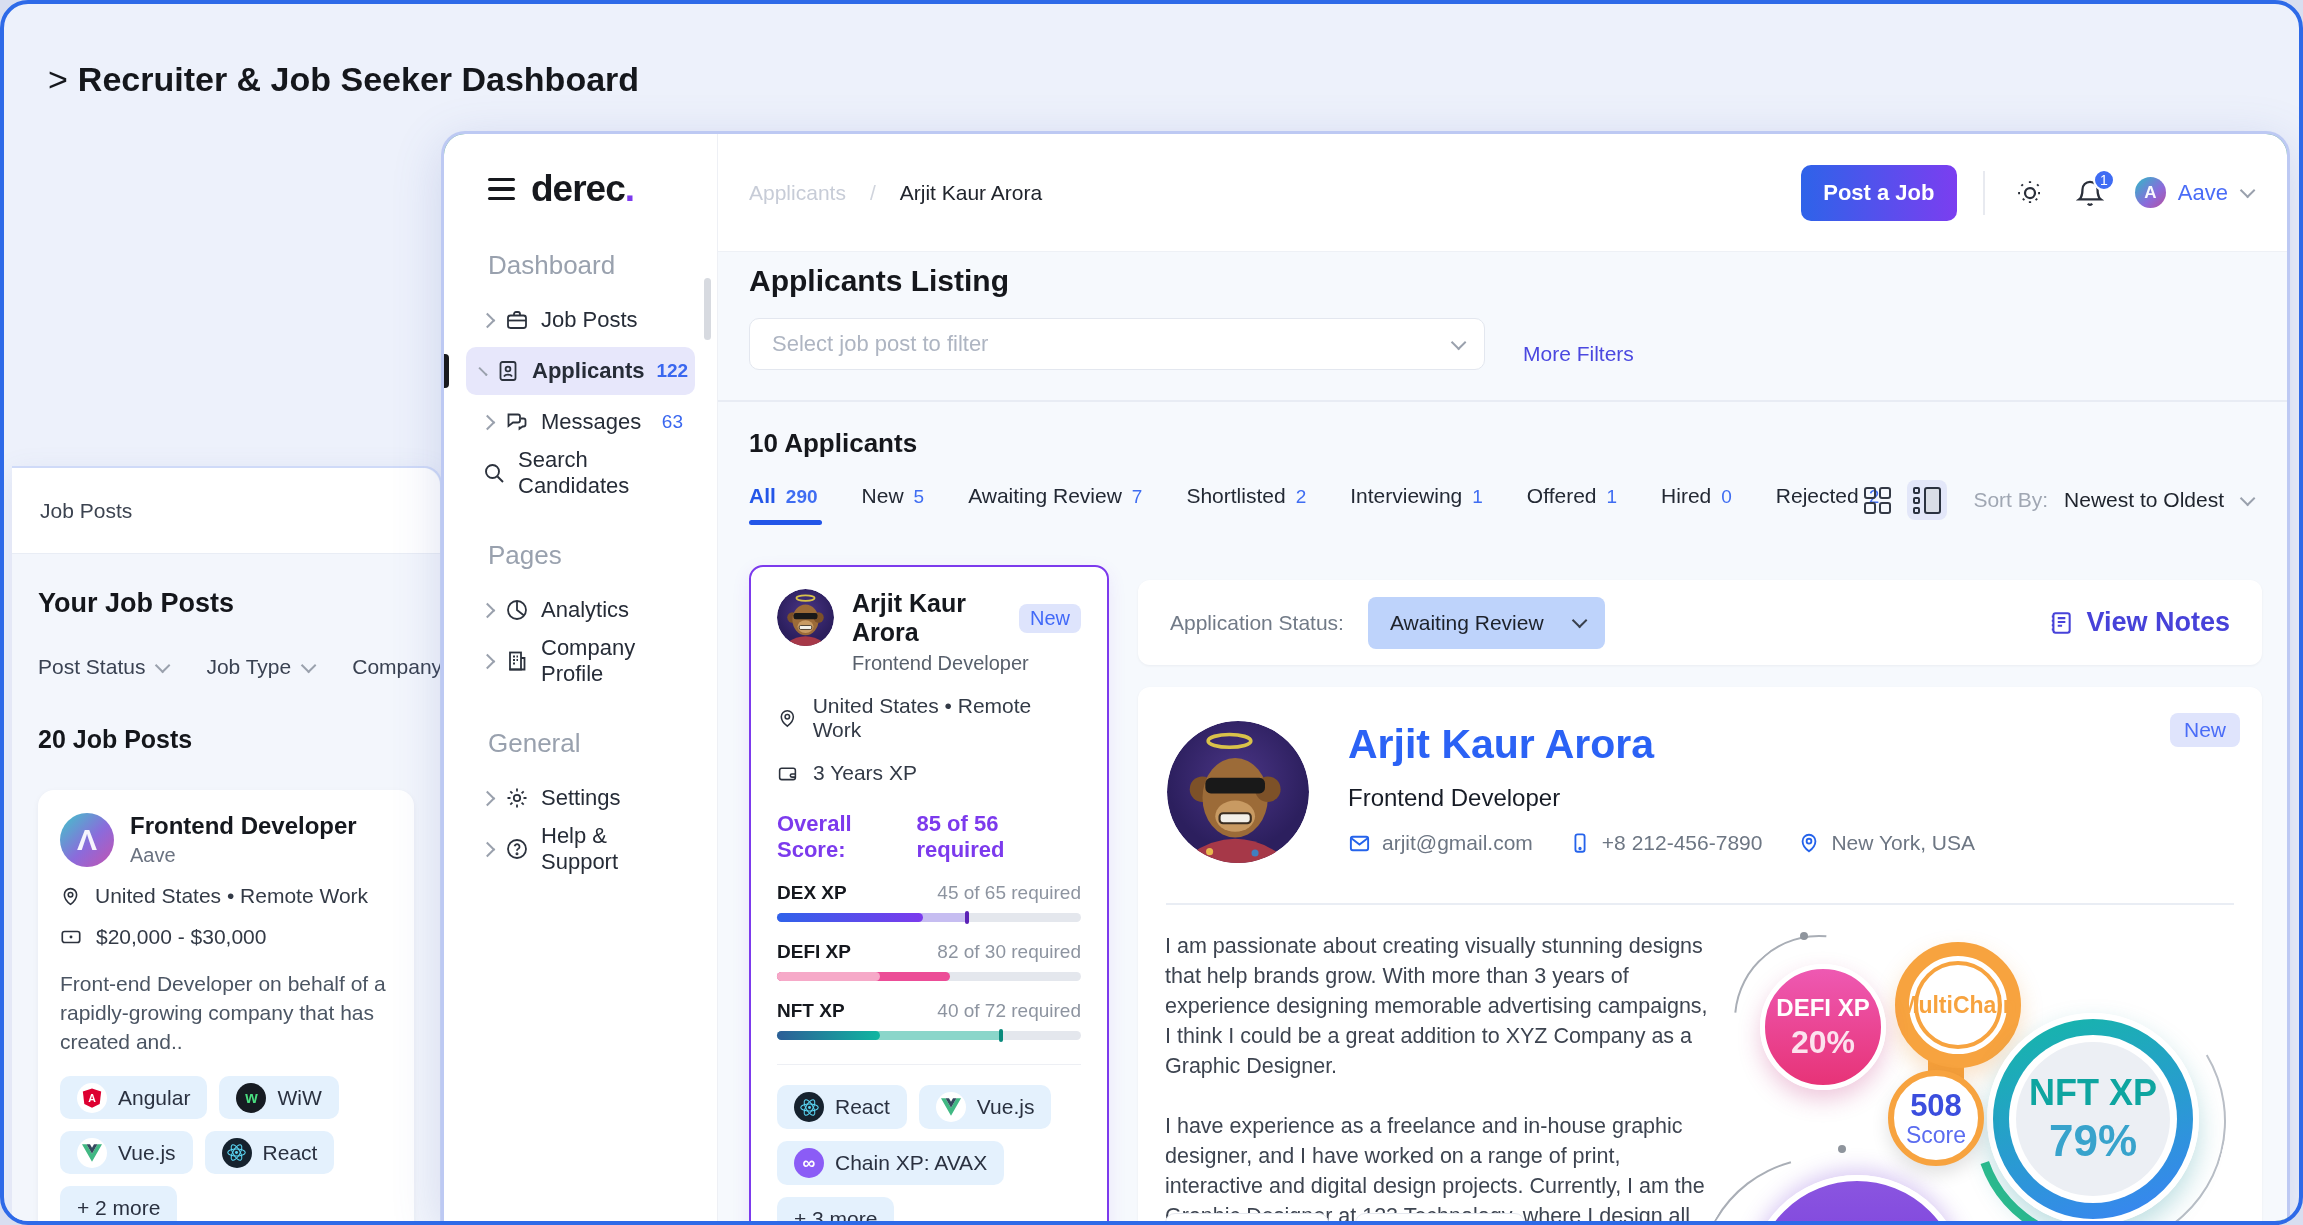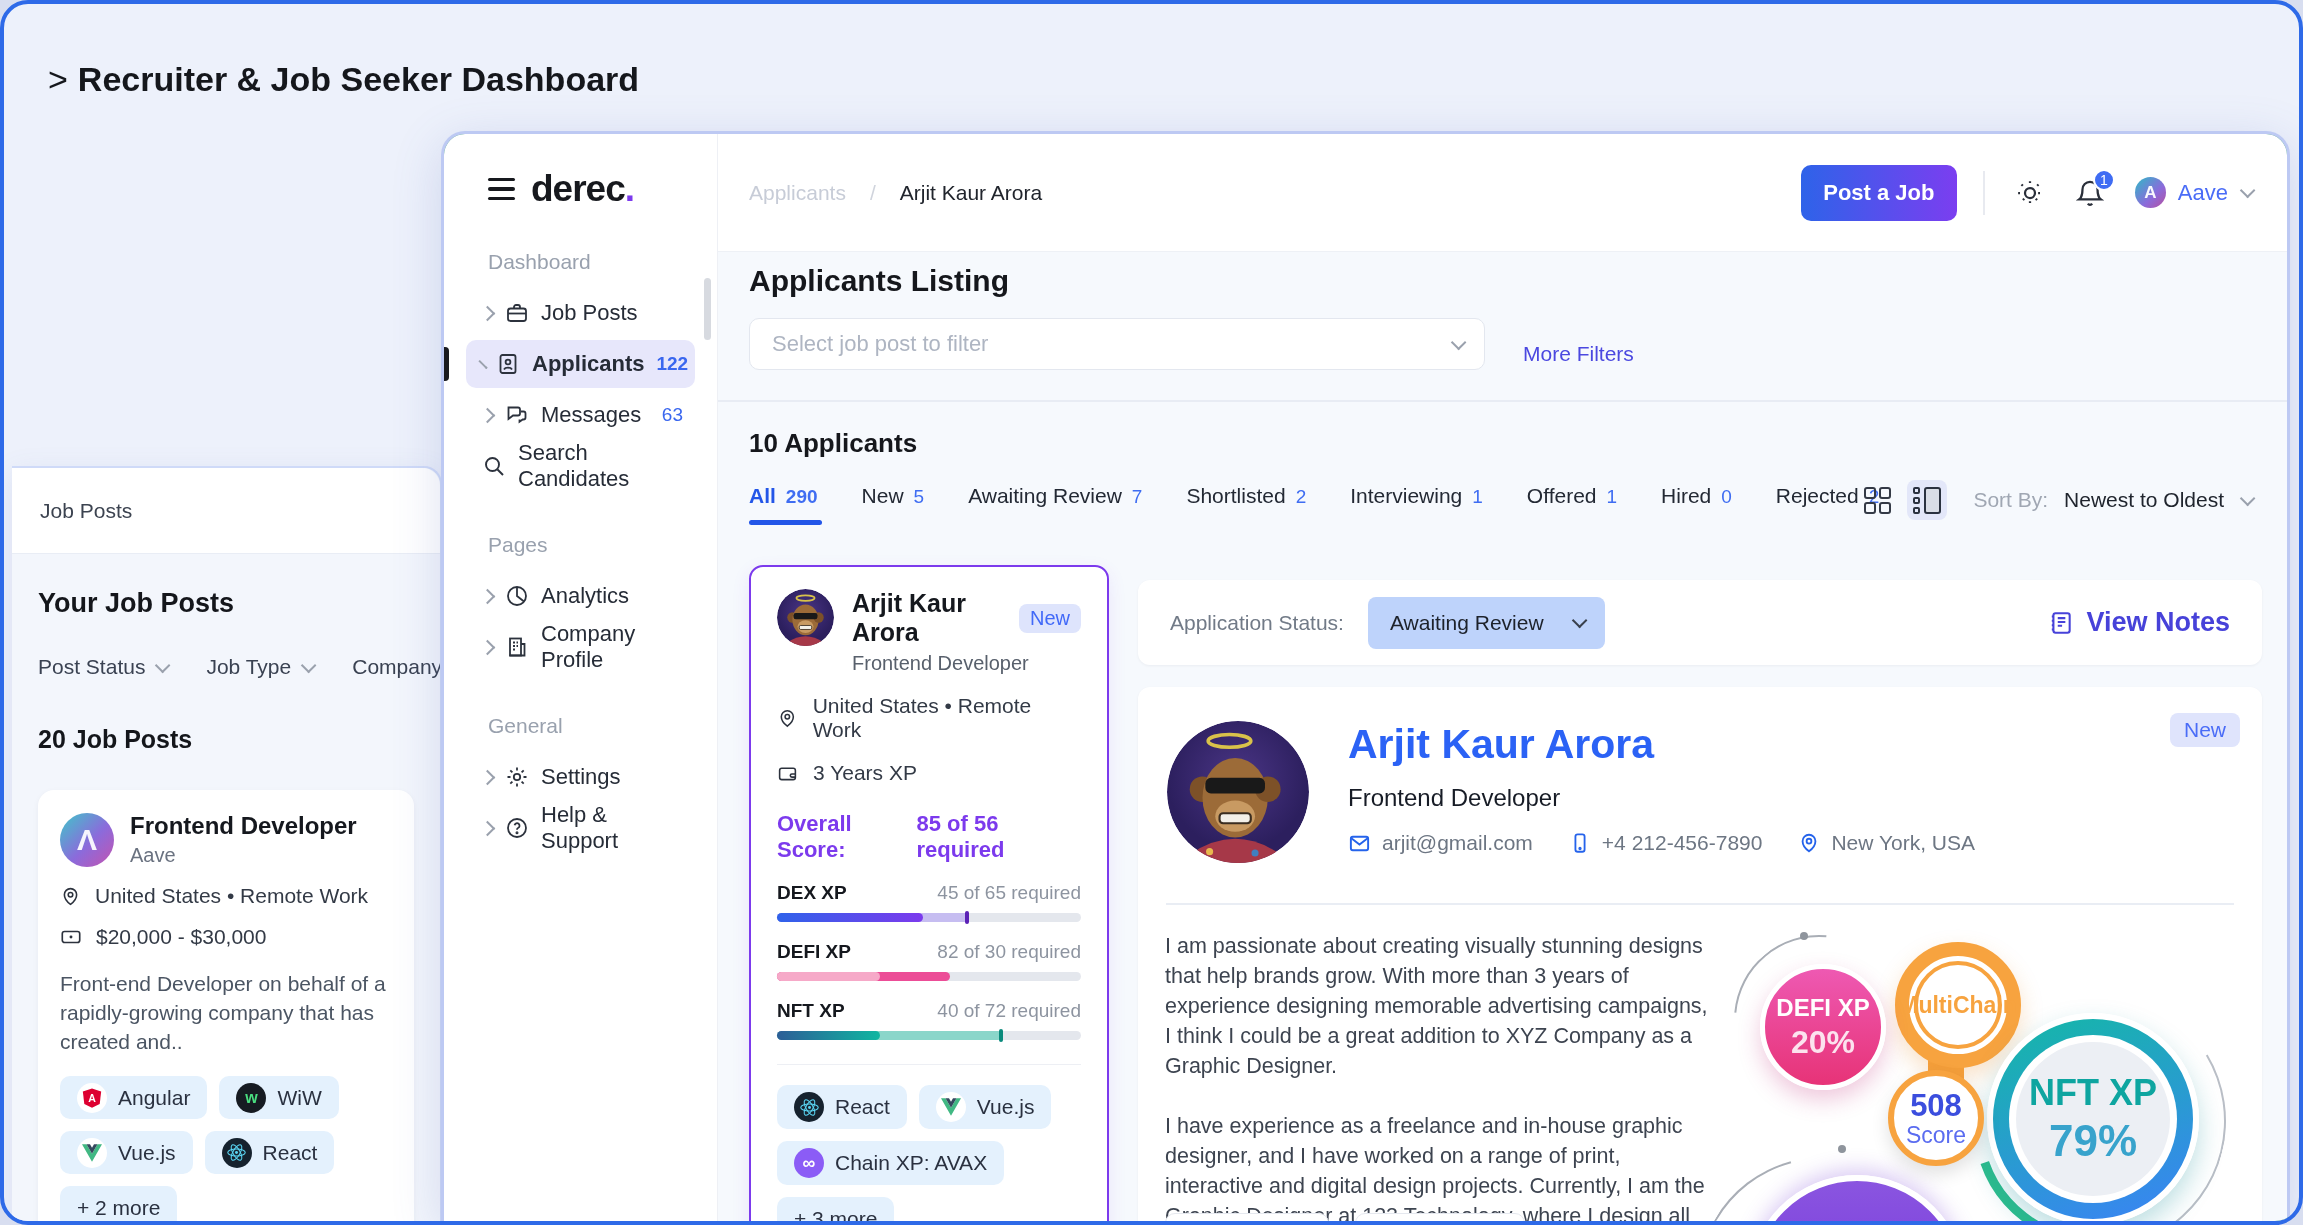--- a/index.html
+++ b/index.html
@@ -47,21 +47,21 @@
                border:3px solid #bdc9f3; border-bottom:none; border-radius:24px 24px 0 0;
                box-shadow:0 12px 50px rgba(80,100,180,.20); overflow:hidden; }
 
   
   .sidebar{ position:absolute; left:0; top:0; bottom:0; width:274px; background:#fff; border-right:1px solid #eef0f5; }
   .side-logo-row{ display:flex; align-items:center; gap:16px; padding:34px 0 0 44px; }
   .burger{ display:flex; flex-direction:column; gap:6px; cursor:pointer; }
   .burger i{ width:27px; height:3.5px; background:#17191e; border-radius:2px; }
   .side-logo{ font-size:37px; font-weight:700; color:#17191e; letter-spacing:-1px; }
   .side-logo .dot{ color:#7c3aed; }
-  .side-section{ padding:40px 0 12px 44px; font-size:21px; color:#99a1ae; }
+  .side-section{ padding:40px 0 12px 44px; font-size:26px; color:#99a1ae; }
   .side-item{ position:relative; display:flex; align-items:center; gap:12px; height:48px; margin:3px 22px;
               padding:0 12px 0 16px; border-radius:10px; font-size:22px; color:#262c37; cursor:pointer; }
   .side-item .lbl{ flex:1; }
   .side-item .cnt{ font-size:19px; color:#3a67ef; }
   .side-item svg{ flex:0 0 auto; color:#2c323d; }
   .side-item.active{ background:#e7e7fb; font-weight:700; }
   .side-item.active::before{ content:''; position:absolute; left:-22px; top:7px; width:5px; height:34px;
                              background:#191a1f; border-radius:0 4px 4px 0; }
   .side-scroll{ position:absolute; top:144px; right:6px; width:7px; height:62px; background:#d7dae0; border-radius:4px; }
 
@@ -669,21 +669,21 @@
                   <rect x="3" y="5" width="18" height="14" rx="2"></rect>
                   <path d="M3.5 6.5 12 13l8.5-6.5"></path>
                 </svg>
               <span>arjit@gmail.com</span>
             </span>
             <span class="ci">
               <svg width="22" height="22" viewBox="0 0 24 24" fill="none" stroke="currentColor" stroke-width="2">
                   <rect x="7" y="2.5" width="10" height="19" rx="2.5"></rect>
                   <circle cx="12" cy="18" r=".8" fill="currentColor"></circle>
                 </svg>
-              <span>+4 212-456-7890</span>
+              <span>+8 212-456-7890</span>
             </span>
             <span class="ci">
               <svg width="22" height="22" viewBox="0 0 24 24" fill="none" stroke="currentColor" stroke-width="2">
                   <path d="M12 21s7-5.1 7-11a7 7 0 1 0-14 0c0 5.9 7 11 7 11z"></path>
                   <circle cx="12" cy="10" r="2.6"></circle>
                 </svg>
               <span>New York, USA</span>
             </span>
           </div>
 

